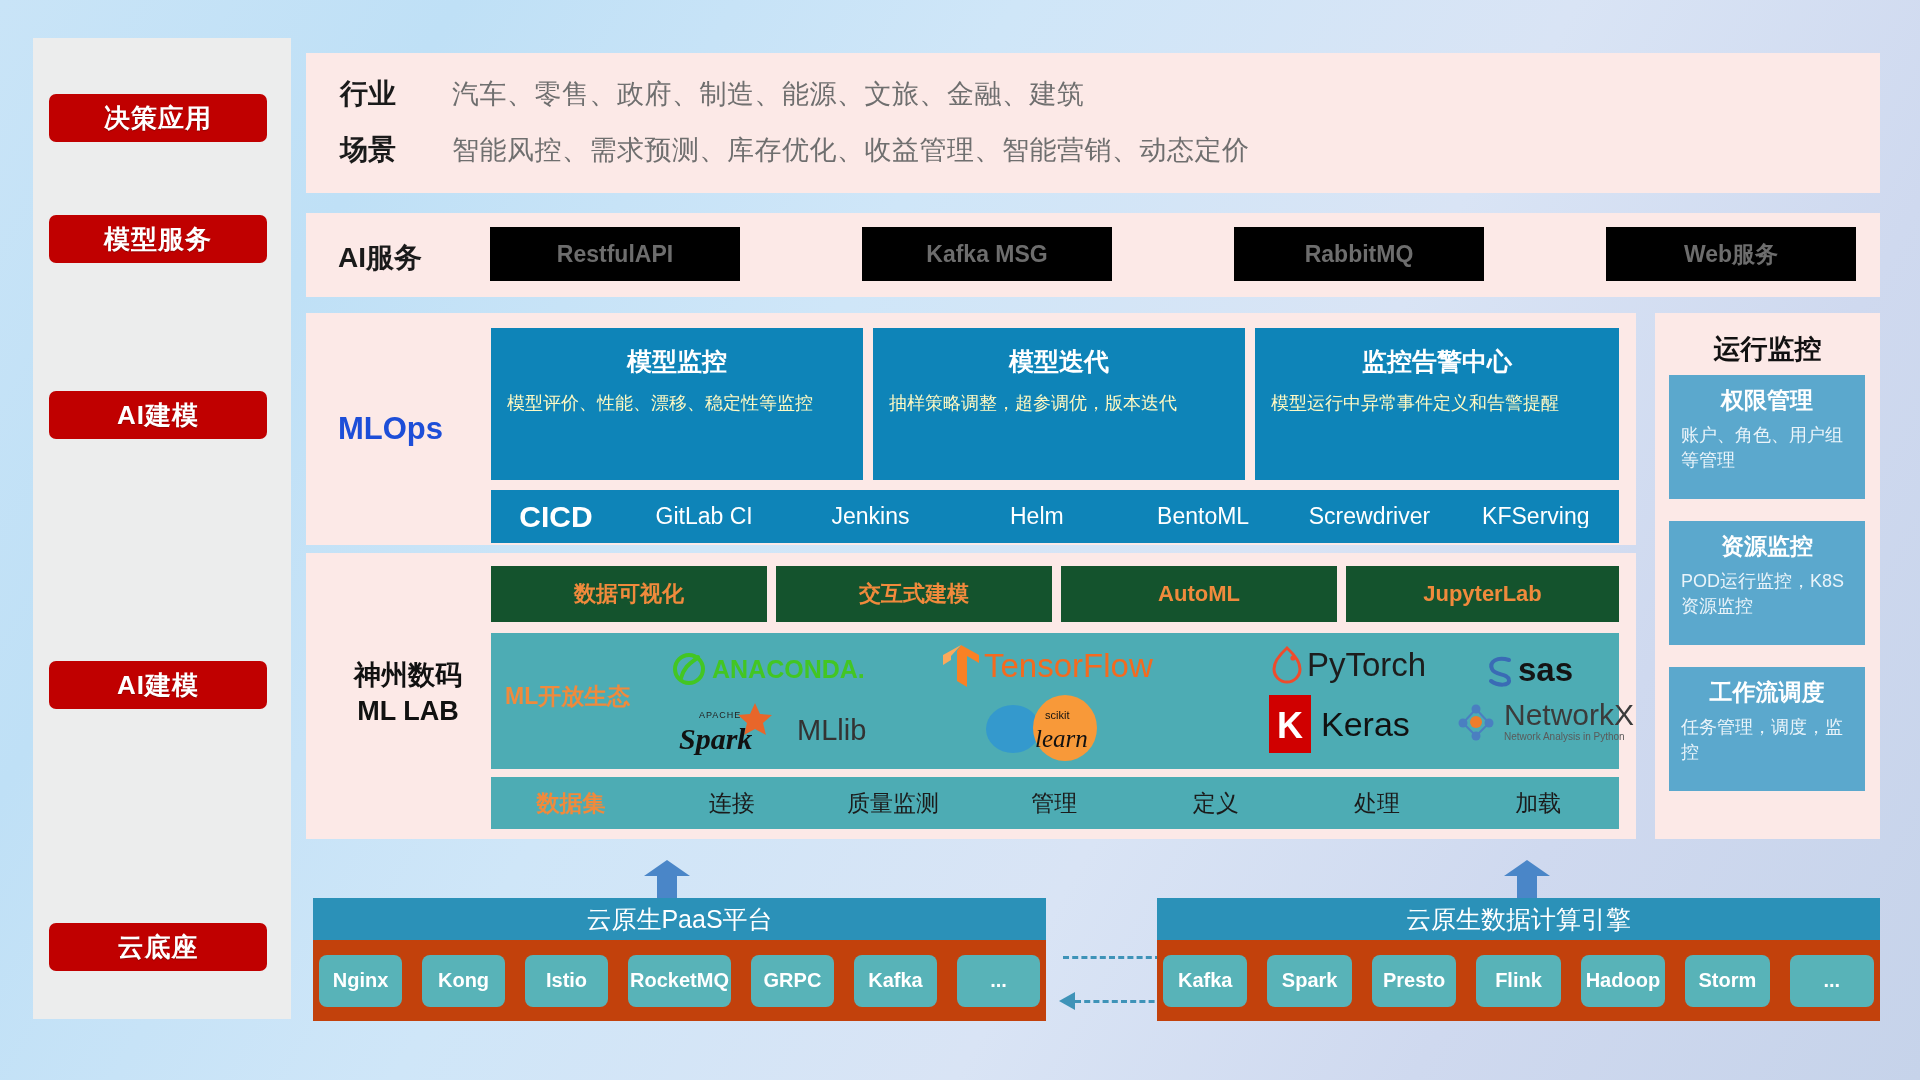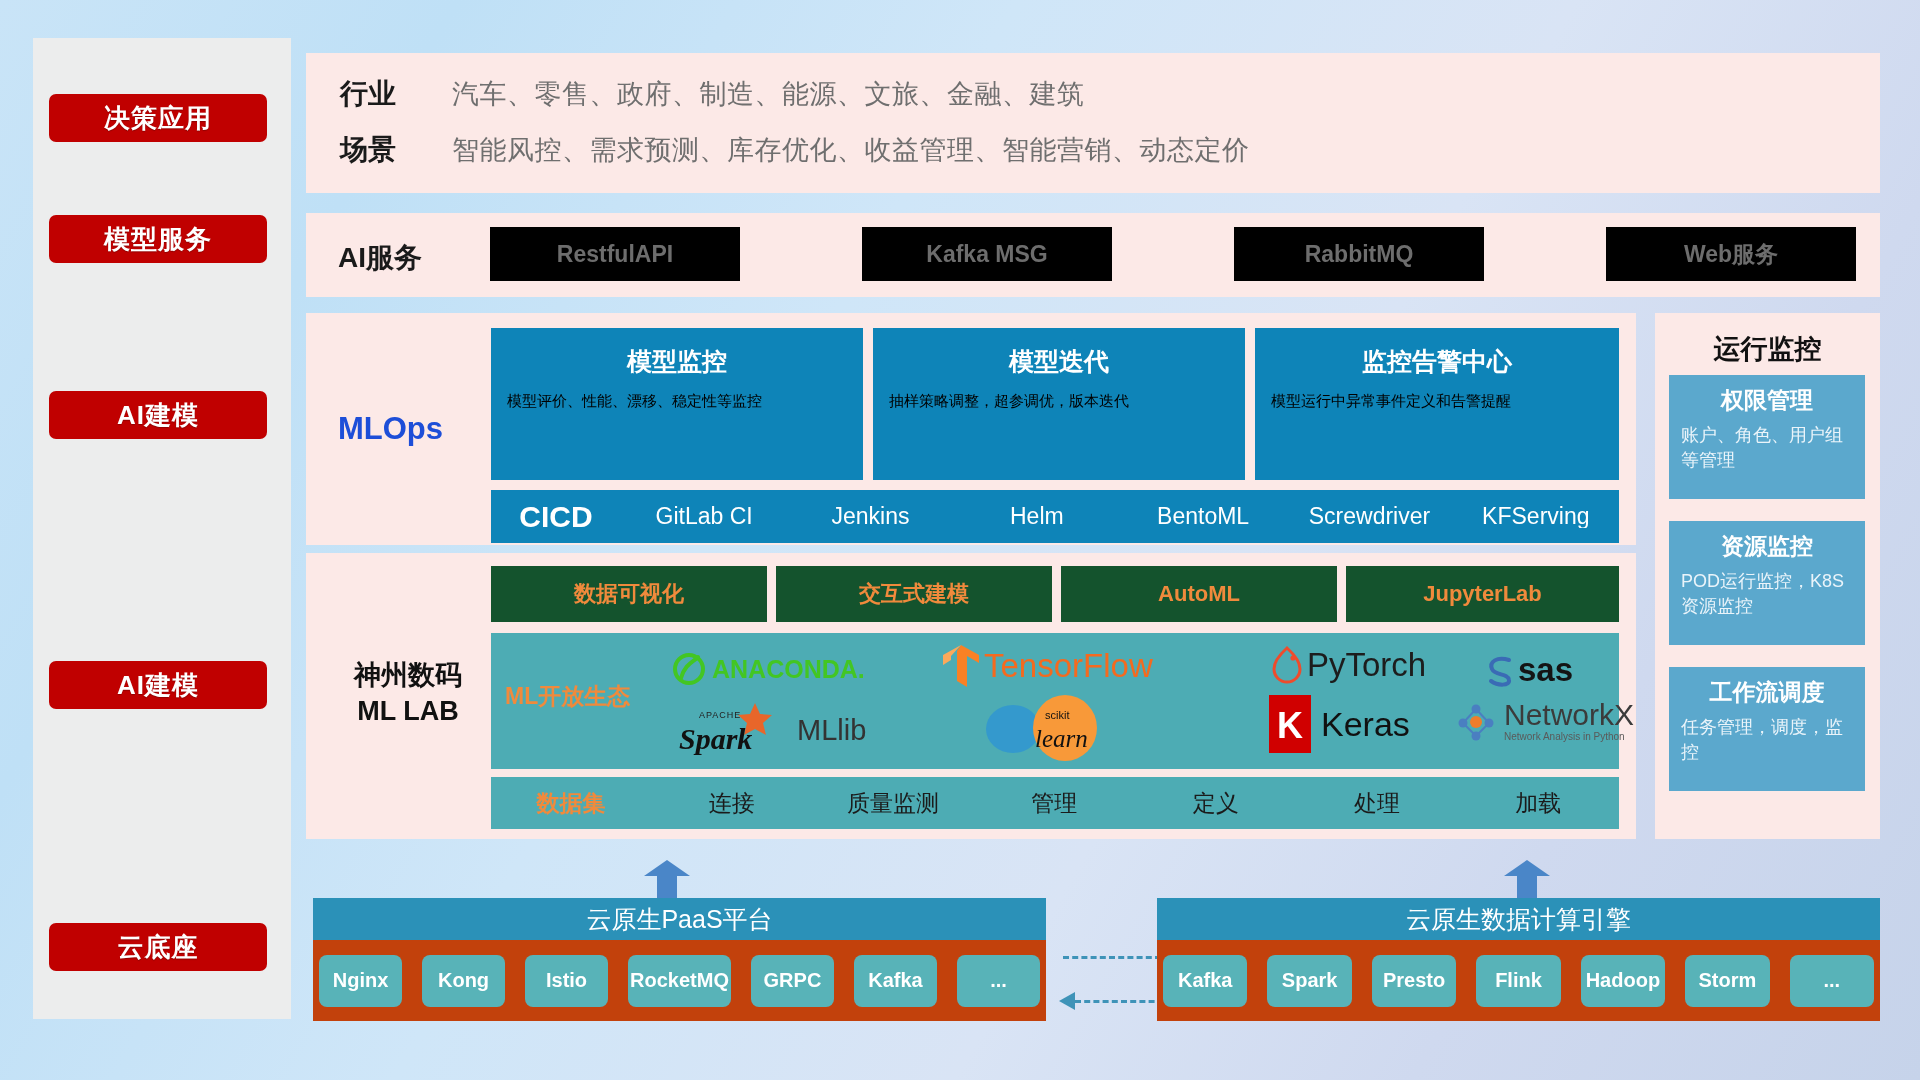--- a/index.html
+++ b/index.html
@@ -45,21 +45,21 @@
   }
 
   
   #band-mlops{position:absolute;left:306px;top:313px;width:1330px;height:232px;}
   #band-mlops .side-key{position:absolute;left:32px;top:98px;font-size:31px;font-weight:bold;color:#1d4ed8;}
   .ops-card{
     position:absolute;top:15px;height:152px;background:#0e84b8;color:#fff;
     padding:0;box-sizing:border-box;
   }
   .ops-card .t{font-weight:bold;font-size:25px;text-align:center;margin-top:17px;}
-  .ops-card .d{font-size:15px;line-height:1.45;margin:12px 16px 0 16px;color:#000000;}
+  .ops-card .d{font-size:18px;line-height:1.45;margin:12px 16px 0 16px;color:#fef9c3;}
   #cicd{
     position:absolute;left:185px;top:177px;width:1128px;height:53px;background:#0e84b8;
     color:#fff;display:flex;align-items:center;
   }
   #cicd .cicd-label{font-size:30px;font-weight:bold;width:130px;text-align:center;flex:none;}
   #cicd .cicd-item{
     font-size:23px;flex:1;text-align:center;line-height:1.0;
     overflow:hidden;white-space:normal;word-break:break-all;
   }
 

